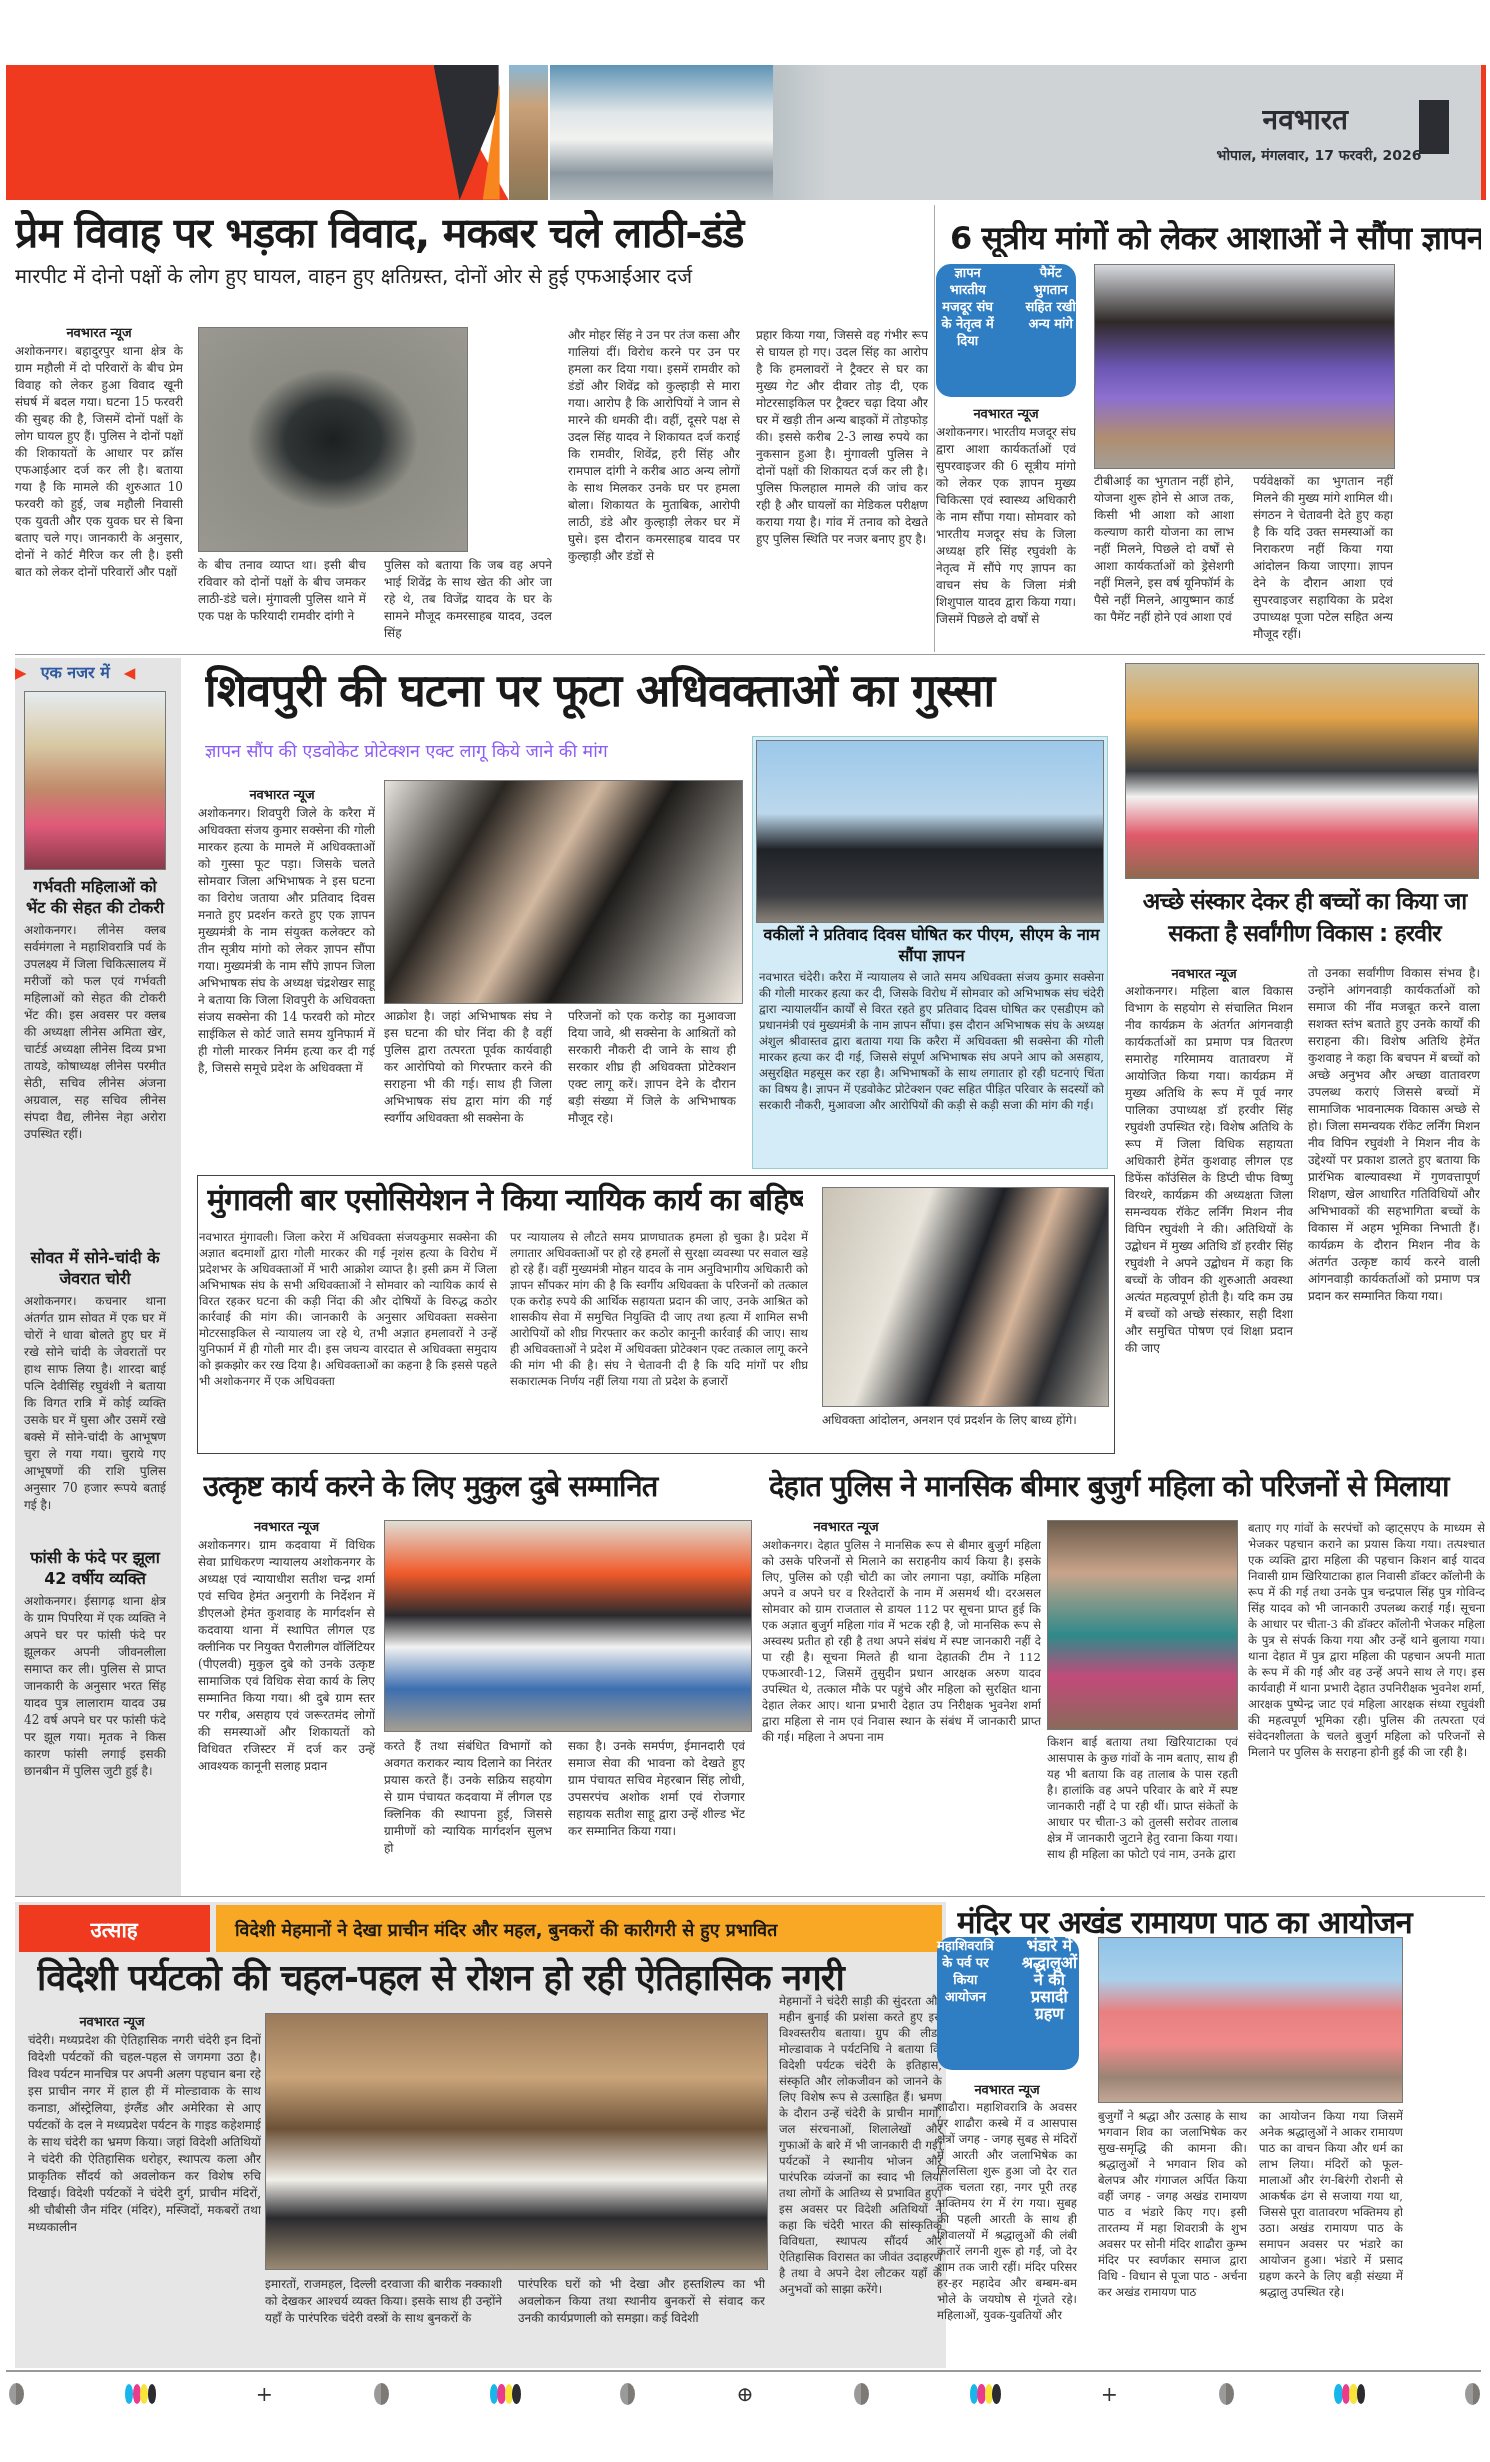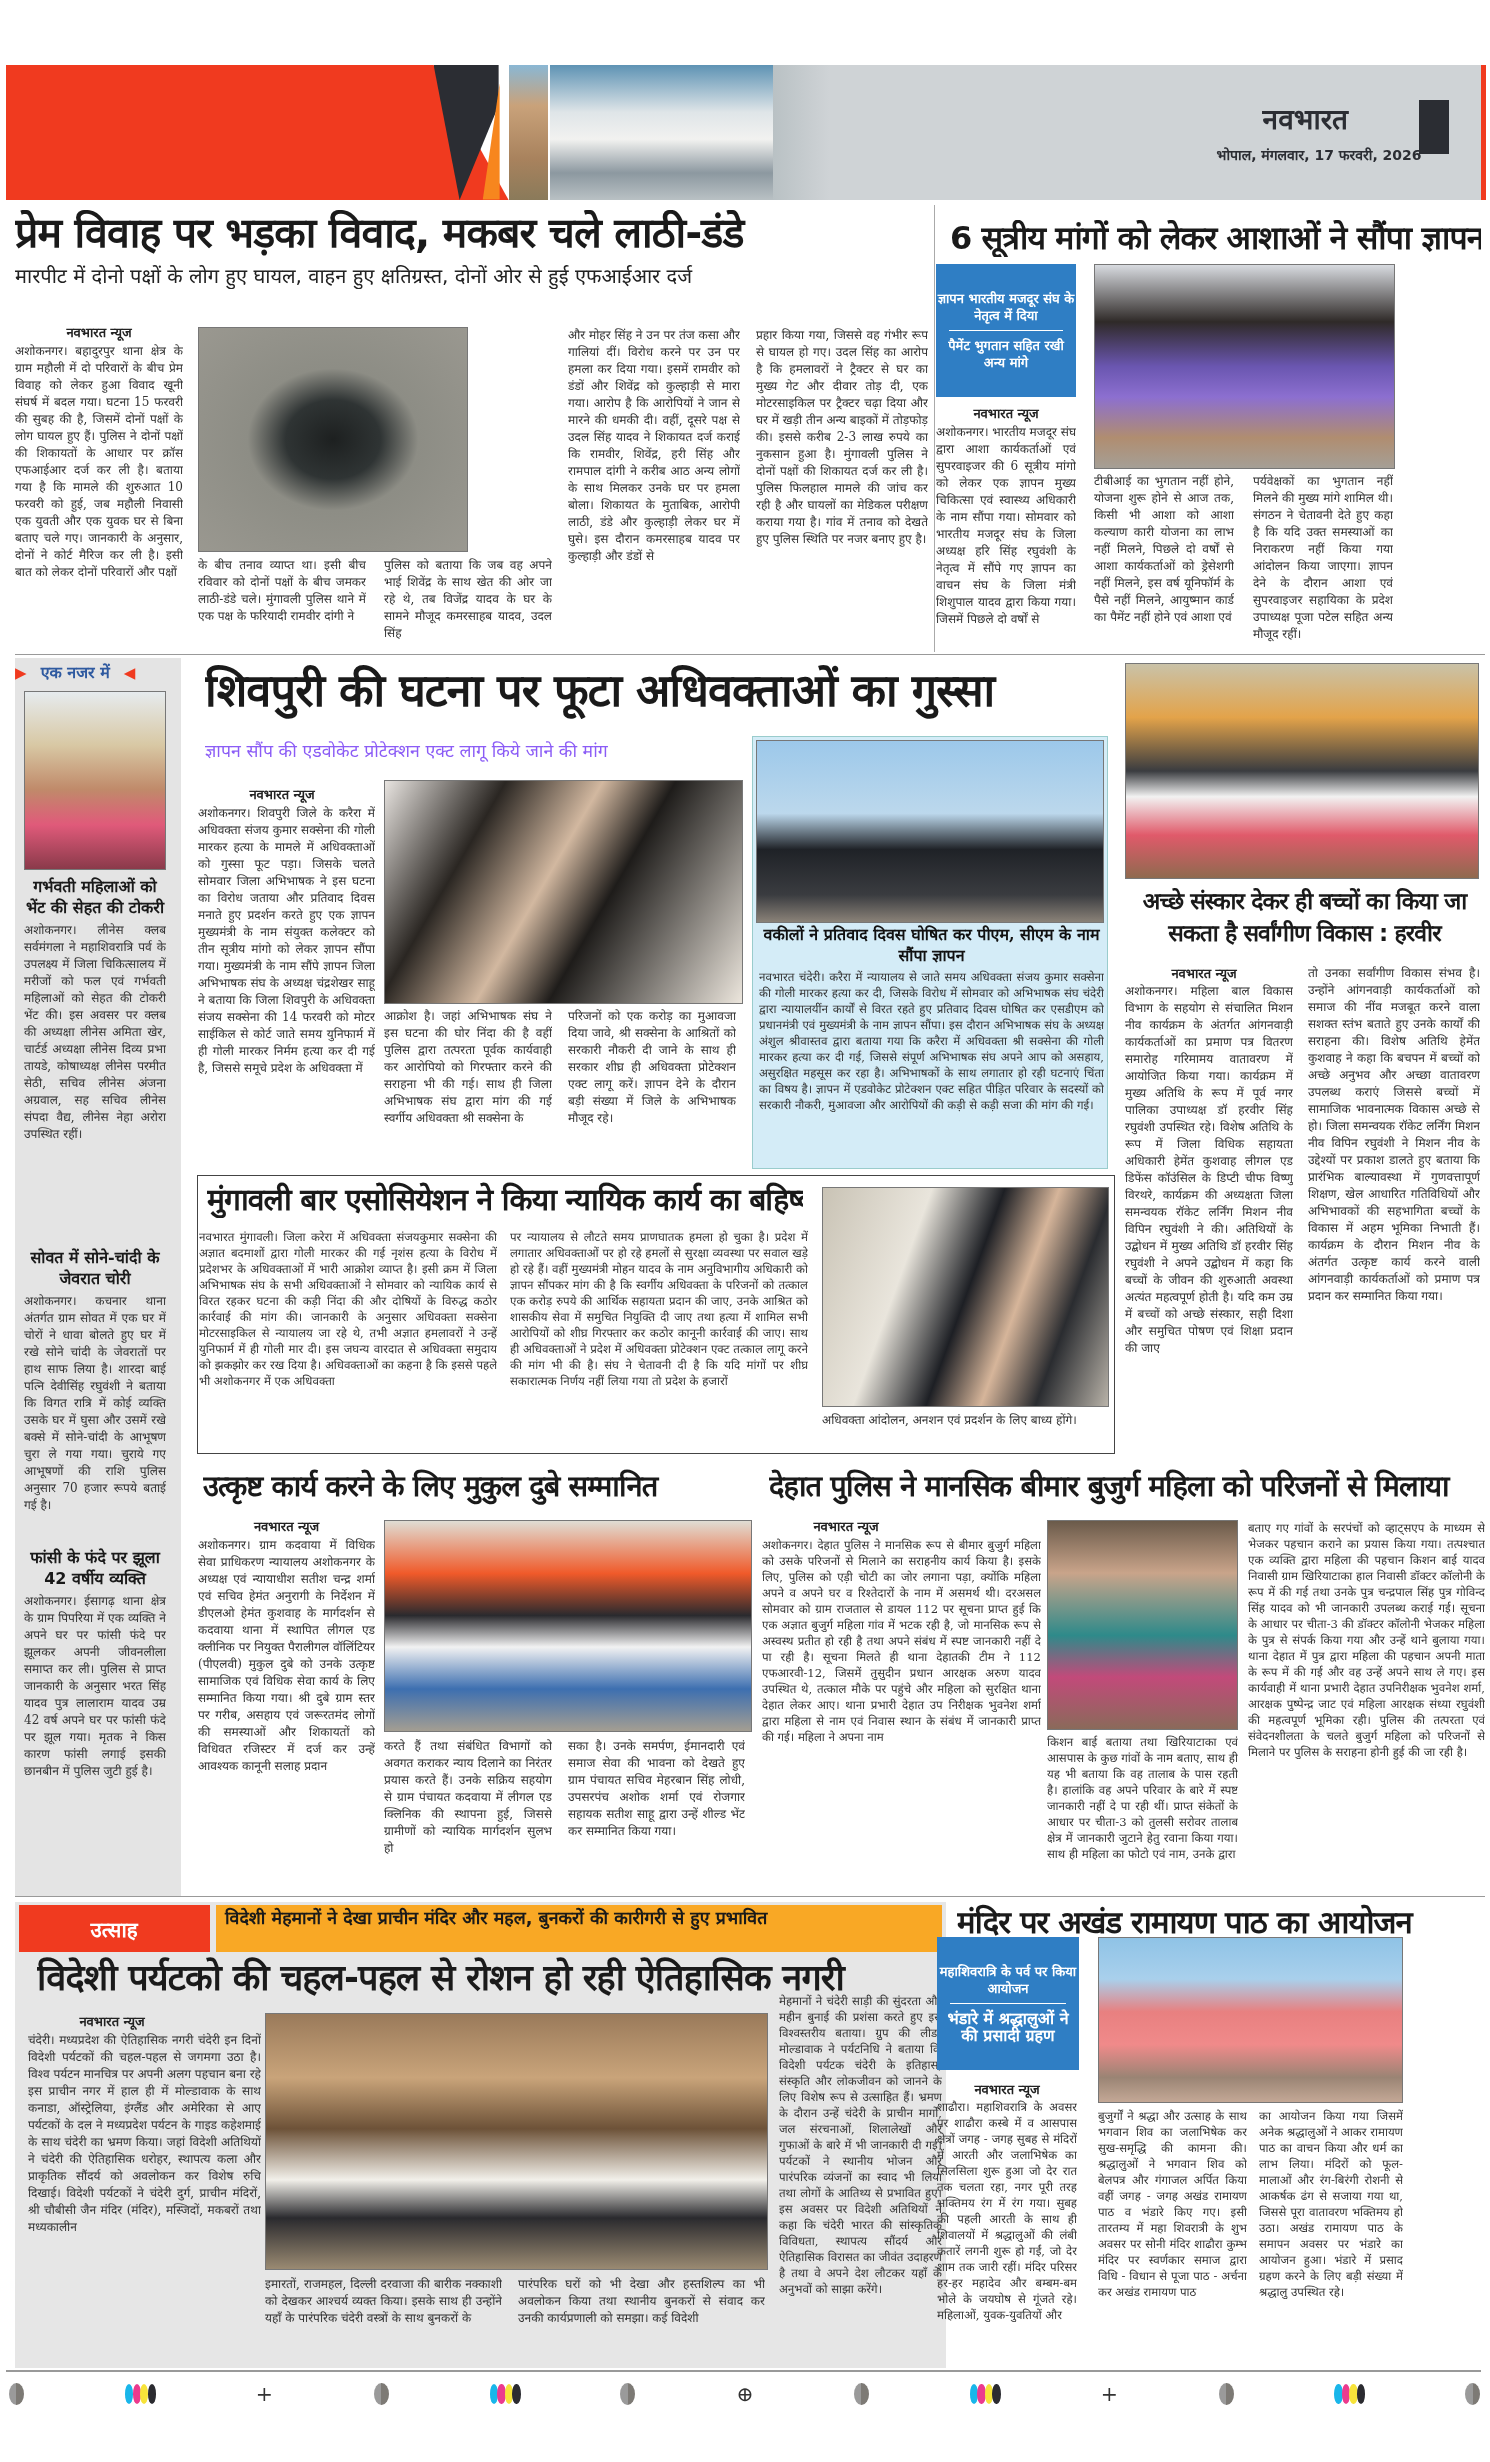--- a/index.html
+++ b/index.html
@@ -5,21 +5,21 @@
   * { box-sizing: border-box; margin: 0; padding: 0; }
   body { width: 1490px; height: 2462px; background: #fff; font-family: "DejaVu Serif", serif; color: #222; position: relative; overflow: hidden; }
   .abs { position: absolute; }
   .sans { font-family: "DejaVu Sans", sans-serif; }
   .col { font-size: 12px; line-height: 17px; text-align: justify; color: #333; overflow: hidden; }
   .byline { font-size: 13px; font-weight: bold; text-align: center; line-height: 17px; color: #222; }
   .h1 { font-family: "DejaVu Sans", sans-serif; font-weight: bold; color: #1a1a1a; letter-spacing: -0.9px; white-space: nowrap; overflow: hidden; }
   .photo { background: linear-gradient(135deg, #8e8e88 0%, #b9b5aa 40%, #6f6c66 100%); border: 0.9px solid #777; }
   .divider-v { position: absolute; width: 0.9px; background: #aaa; }
   .divider-h { position: absolute; height: 0.9px; background: #999; }
-  .bluebox { background: #2f7ec4; color: #fff; font-family: "DejaVu Sans", sans-serif; font-weight: bold; text-align: center; display: flex; flex-direction: column; justify-content: center; }
+  .bluebox { background: #2f7ec4; color: #fff; font-family: "DejaVu Sans", sans-serif; font-weight: bold; text-align: center; display: flex; flex-direction: row; justify-content: center; border-radius: 15px; }
   .bluebox .sep { height: 1.9px; background: #fff; margin: 5.6px 13px; }
   .sidebar-bg { background: #e4e4e4; }
   .side-head { font-family: "DejaVu Sans", sans-serif; font-weight: bold; font-size: 16px; line-height: 20.5px; text-align: center; color: #1a1a1a; }
   .dot-gray { width: 15px; height: 22.4px; border-radius: 50%; background: linear-gradient(90deg, #9a9a9a 50%, #7d7a75 50%); display: inline-block; }
   .cmyk { display: inline-flex; gap: 0; }
   .cmyk span { width: 8.4px; height: 20.5px; border-radius: 50%; display: inline-block; margin-right: -0.9px; }
 </style>
 </head>
 <body>
 
@@ -114,21 +114,21 @@
 <div class="abs photo" style="left:1047px;top:1520px;width:191px;height:210px;background:linear-gradient(180deg,#6a5a4a 0%,#c9a48a 25%,#2e8a8a 55%,#c24a7a 75%,#8a6a5a 100%);"></div>
 <div class="abs col" style="left:1047px;top:1734px;width:191px;height:156px;font-size:11.6px;line-height:16px;">किशन बाई बताया तथा खिरियाटाका एवं आसपास के कुछ गांवों के नाम बताए, साथ ही यह भी बताया कि वह तालाब के पास रहती है। हालांकि वह अपने परिवार के बारे में स्पष्ट जानकारी नहीं दे पा रही थीं। प्राप्त संकेतों के आधार पर चीता-3 को तुलसी सरोवर तालाब क्षेत्र में जानकारी जुटाने हेतु रवाना किया गया। साथ ही महिला का फोटो एवं नाम, उनके द्वारा</div>
 <div class="abs col" style="left:1248px;top:1520px;width:237px;height:371px;font-size:11.6px;line-height:16px;">बताए गए गांवों के सरपंचों को व्हाट्सएप के माध्यम से भेजकर पहचान कराने का प्रयास किया गया। तत्पश्चात एक व्यक्ति द्वारा महिला की पहचान किशन बाई यादव निवासी ग्राम खिरियाटाका हाल निवासी डॉक्टर कॉलोनी के रूप में की गई तथा उनके पुत्र चन्द्रपाल सिंह पुत्र गोविन्द सिंह यादव को भी जानकारी उपलब्ध कराई गई। सूचना के आधार पर चीता-3 की डॉक्टर कॉलोनी भेजकर महिला के पुत्र से संपर्क किया गया और उन्हें थाने बुलाया गया। थाना देहात में पुत्र द्वारा महिला की पहचान अपनी माता के रूप में की गई और वह उन्हें अपने साथ ले गए। इस कार्यवाही में थाना प्रभारी देहात उपनिरीक्षक भुवनेश शर्मा, आरक्षक पुष्पेन्द्र जाट एवं महिला आरक्षक संध्या रघुवंशी की महत्वपूर्ण भूमिका रही। पुलिस की तत्परता एवं संवेदनशीलता के चलते बुजुर्ग महिला को परिजनों से मिलाने पर पुलिस के सराहना होनी हुई की जा रही है।</div>
 
 <div class="divider-h" style="left:15px;top:1896px;width:1470px;"></div>
 
 <div class="abs" style="left:15px;top:1902px;width:931px;height:466px;background:#e6e6e6;"></div>
 <div class="abs" style="left:18.6px;top:1905px;width:191px;height:47px;background:#f03a1f;display:flex;align-items:center;justify-content:center;">
   <span style="font-family:'DejaVu Sans',sans-serif;font-weight:bold;font-size:20.5px;color:#fff;">उत्साह</span>
 </div>
-<div class="abs" style="left:216px;top:1905px;width:726px;height:47px;background:#f9a825;display:flex;align-items:flex-start;padding-left:9px;">
+<div class="abs" style="left:216px;top:1905px;width:726px;height:47px;background:#f9a825;display:flex;align-items:center;padding-left:19px;">
   <span style="font-family:'DejaVu Sans',sans-serif;font-weight:bold;font-size:17.7px;color:#1a1a1a;white-space:nowrap;">विदेशी मेहमानों ने देखा प्राचीन मंदिर और महल, बुनकरों की कारीगरी से हुए प्रभावित</span>
 </div>
 <div class="abs h1" style="left:37px;top:1956px;width:903px;font-size:36px;line-height:43px;">विदेशी पर्यटको की चहल-पहल से रोशन हो रही ऐतिहासिक नगरी</div>
 <div class="abs byline" style="left:28px;top:2013px;width:168px;">नवभारत न्यूज</div>
 <div class="abs col" style="left:28px;top:2032px;width:233px;height:326px;font-size:12px;">चंदेरी। मध्यप्रदेश की ऐतिहासिक नगरी चंदेरी इन दिनों विदेशी पर्यटकों की चहल-पहल से जगमगा उठा है। विश्व पर्यटन मानचित्र पर अपनी अलग पहचान बना रहे इस प्राचीन नगर में हाल ही में मोल्डावाक के साथ कनाडा, ऑस्ट्रेलिया, इंग्लैंड और अमेरिका से आए पर्यटकों के दल ने मध्यप्रदेश पर्यटन के गाइड कहेशमाई के साथ चंदेरी का भ्रमण किया। जहां विदेशी अतिथियों ने चंदेरी की ऐतिहासिक धरोहर, स्थापत्य कला और प्राकृतिक सौंदर्य को अवलोकन कर विशेष रुचि दिखाई। विदेशी पर्यटकों ने चंदेरी दुर्ग, प्राचीन मंदिरों, श्री चौबीसी जैन मंदिर (मंदिर), मस्जिदों, मकबरों तथा मध्यकालीन</div>
 <div class="abs photo" style="left:265px;top:2013px;width:503px;height:257px;background:linear-gradient(180deg,#9a7a5a 0%,#c9a47a 25%,#6d5238 45%,#f2f0ea 65%,#2a2a2e 80%,#9a8a72 100%);"></div>
 <div class="abs col" style="left:265px;top:2276px;width:237px;height:84px;">इमारतों, राजमहल, दिल्ली दरवाजा की बारीक नक्काशी को देखकर आश्चर्य व्यक्त किया। इसके साथ ही उन्होंने यहाँ के पारंपरिक चंदेरी वस्त्रों के साथ बुनकरों के</div>
 <div class="abs col" style="left:518px;top:2276px;width:247px;height:84px;">पारंपरिक घरों को भी देखा और हस्तशिल्प का भी अवलोकन किया तथा स्थानीय बुनकरों से संवाद कर उनकी कार्यप्रणाली को समझा। कई विदेशी</div>
 <div class="abs col" style="left:779px;top:1993px;width:163px;height:367px;font-size:11.6px;line-height:16px;">मेहमानों ने चंदेरी साड़ी की सुंदरता और महीन बुनाई की प्रशंसा करते हुए इसे विश्वस्तरीय बताया। ग्रुप की लीडर मोल्डावाक ने पर्यटनिधि ने बताया कि विदेशी पर्यटक चंदेरी के इतिहास, संस्कृति और लोकजीवन को जानने के लिए विशेष रूप से उत्साहित हैं। भ्रमण के दौरान उन्हें चंदेरी के प्राचीन मार्गो, जल संरचनाओं, शिलालेखों और गुफाओं के बारे में भी जानकारी दी गई। पर्यटकों ने स्थानीय भोजन और पारंपरिक व्यंजनों का स्वाद भी लिया तथा लोगों के आतिथ्य से प्रभावित हुए। इस अवसर पर विदेशी अतिथियों ने कहा कि चंदेरी भारत की सांस्कृतिक विविधता, स्थापत्य सौंदर्य और ऐतिहासिक विरासत का जीवंत उदाहरण है तथा वे अपने देश लौटकर यहाँ के अनुभवों को साझा करेंगे।</div>
 

